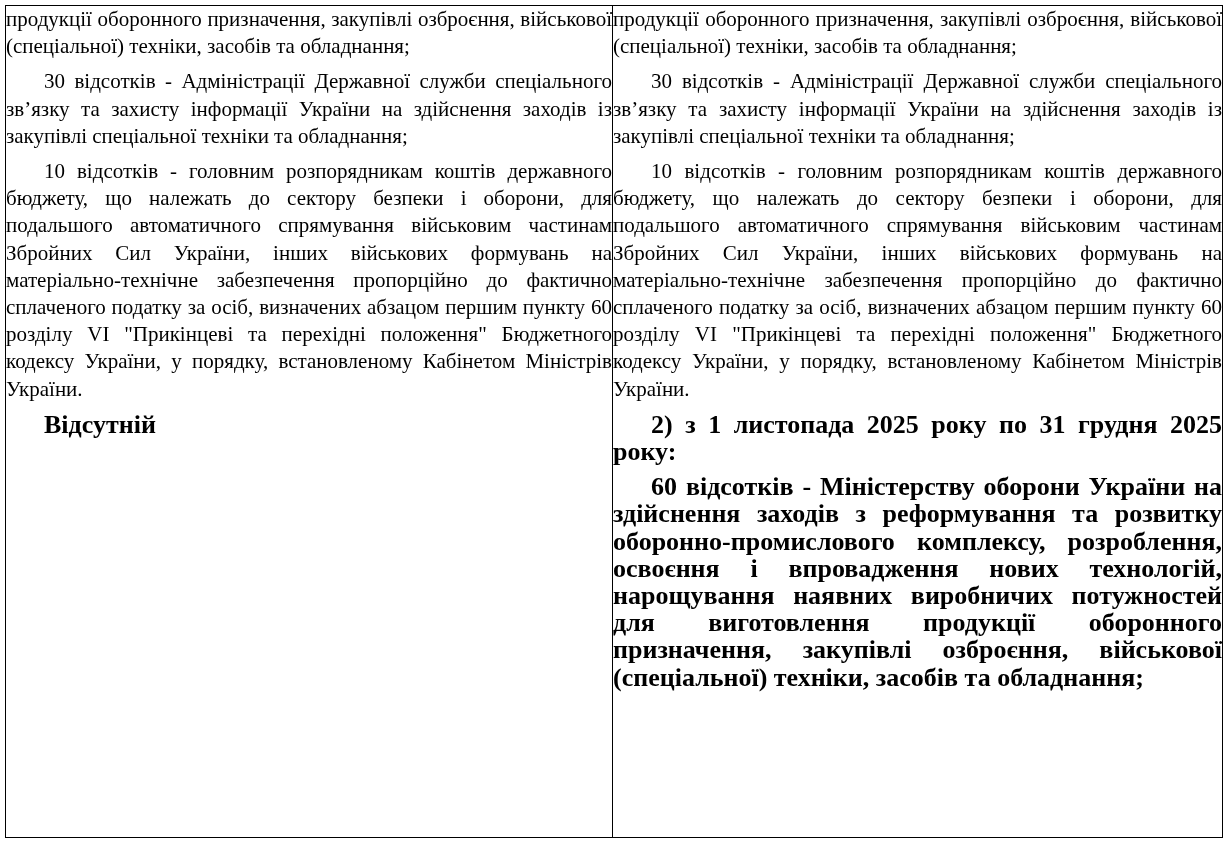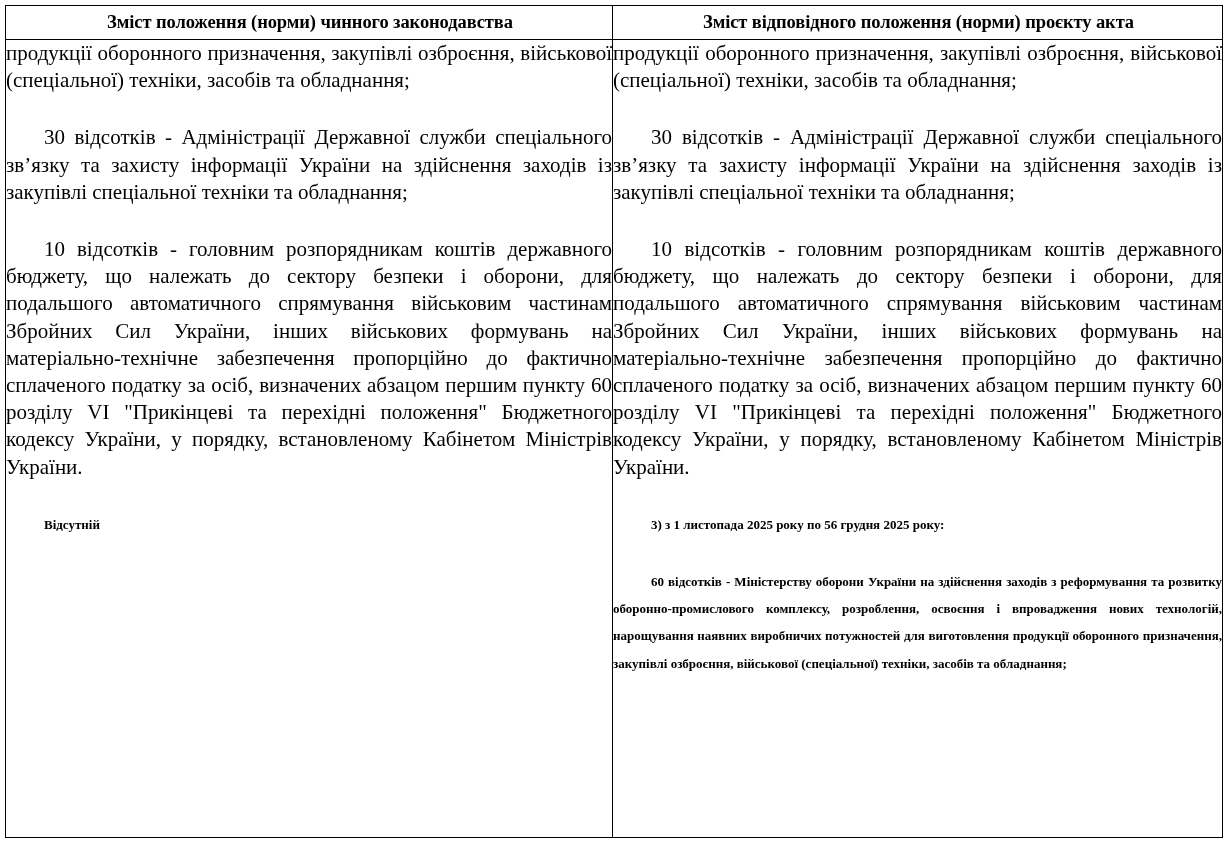--- a/index.html
+++ b/index.html
@@ -74,67 +74,59 @@
     line-height: 27.2px;
     text-align: justify;
     text-justify: inter-word;
     hyphens: none;
     word-spacing: 0px;
   }
   p.para.indent {
     text-indent: 38px;
   }
   p.para.gap {
-    margin-top: 30px;
+    margin-top: 8px;
   }
   p.para.bold {
     font-weight: bold;
-    font-size: 13px;
+    font-size: 26px;
   }
   p.para.last-line-left {
     text-align-last: left;
   }
 </style>
 </head>
 <body>
 
 <div class="page">
 
   <table class="compare-table">
     <colgroup>
       <col class="col-left">
       <col class="col-right">
     </colgroup>
 
     <tbody>
-      <tr class="header-row">
-        <th>
-          <span class="hdr-text hdr-left">Зміст положення (норми) чинного законодавства</span>
-        </th>
-        <th>
-          <span class="hdr-text hdr-right">Зміст відповідного положення (норми) проєкту акта</span>
-        </th>
-      </tr>
 
       <tr class="body-row">
         <td class="body-cell">
           <div class="cell-inner">
             <p class="para last-line-left">продукції оборонного призначення, закупівлі озброєння, військової (спеціальної) техніки, засобів та обладнання;</p>
             <p class="para indent gap last-line-left">30 відсотків - Адміністрації Державної служби спеціального зв’язку та захисту інформації України на здійснення заходів із закупівлі спеціальної техніки та обладнання;</p>
             <p class="para indent gap last-line-left">10 відсотків - головним розпорядникам коштів державного бюджету, що належать до сектору безпеки і оборони, для подальшого автоматичного спрямування військовим частинам Збройних Сил України, інших військових формувань на матеріально-технічне забезпечення пропорційно до фактично сплаченого податку за осіб, визначених абзацом першим пункту 60 розділу VI "Прикінцеві та перехідні положення" Бюджетного кодексу України, у порядку, встановленому Кабінетом Міністрів України.</p>
             <p class="para indent gap bold last-line-left">Відсутній</p>
           </div>
         </td>
 
         <td class="body-cell">
           <div class="cell-inner">
             <p class="para last-line-left">продукції оборонного призначення, закупівлі озброєння, військової (спеціальної) техніки, засобів та обладнання;</p>
             <p class="para indent gap last-line-left">30 відсотків - Адміністрації Державної служби спеціального зв’язку та захисту інформації України на здійснення заходів із закупівлі спеціальної техніки та обладнання;</p>
             <p class="para indent gap last-line-left">10 відсотків - головним розпорядникам коштів державного бюджету, що належать до сектору безпеки і оборони, для подальшого автоматичного спрямування військовим частинам Збройних Сил України, інших військових формувань на матеріально-технічне забезпечення пропорційно до фактично сплаченого податку за осіб, визначених абзацом першим пункту 60 розділу VI "Прикінцеві та перехідні положення" Бюджетного кодексу України, у порядку, встановленому Кабінетом Міністрів України.</p>
-            <p class="para indent gap bold last-line-left">3) з 1 листопада 2025 року по 56 грудня 2025 року:</p>
+            <p class="para indent gap bold last-line-left">2) з 1 листопада 2025 року по 31 грудня 2025 року:</p>
             <p class="para indent gap bold last-line-left">60 відсотків - Міністерству оборони України на здійснення заходів з реформування та розвитку оборонно-промислового комплексу, розроблення, освоєння і впровадження нових технологій, нарощування наявних виробничих потужностей для виготовлення продукції оборонного призначення, закупівлі озброєння, військової (спеціальної) техніки, засобів та обладнання;</p>
           </div>
         </td>
       </tr>
     </tbody>
   </table>
 
 </div>
 
 </body></html>

